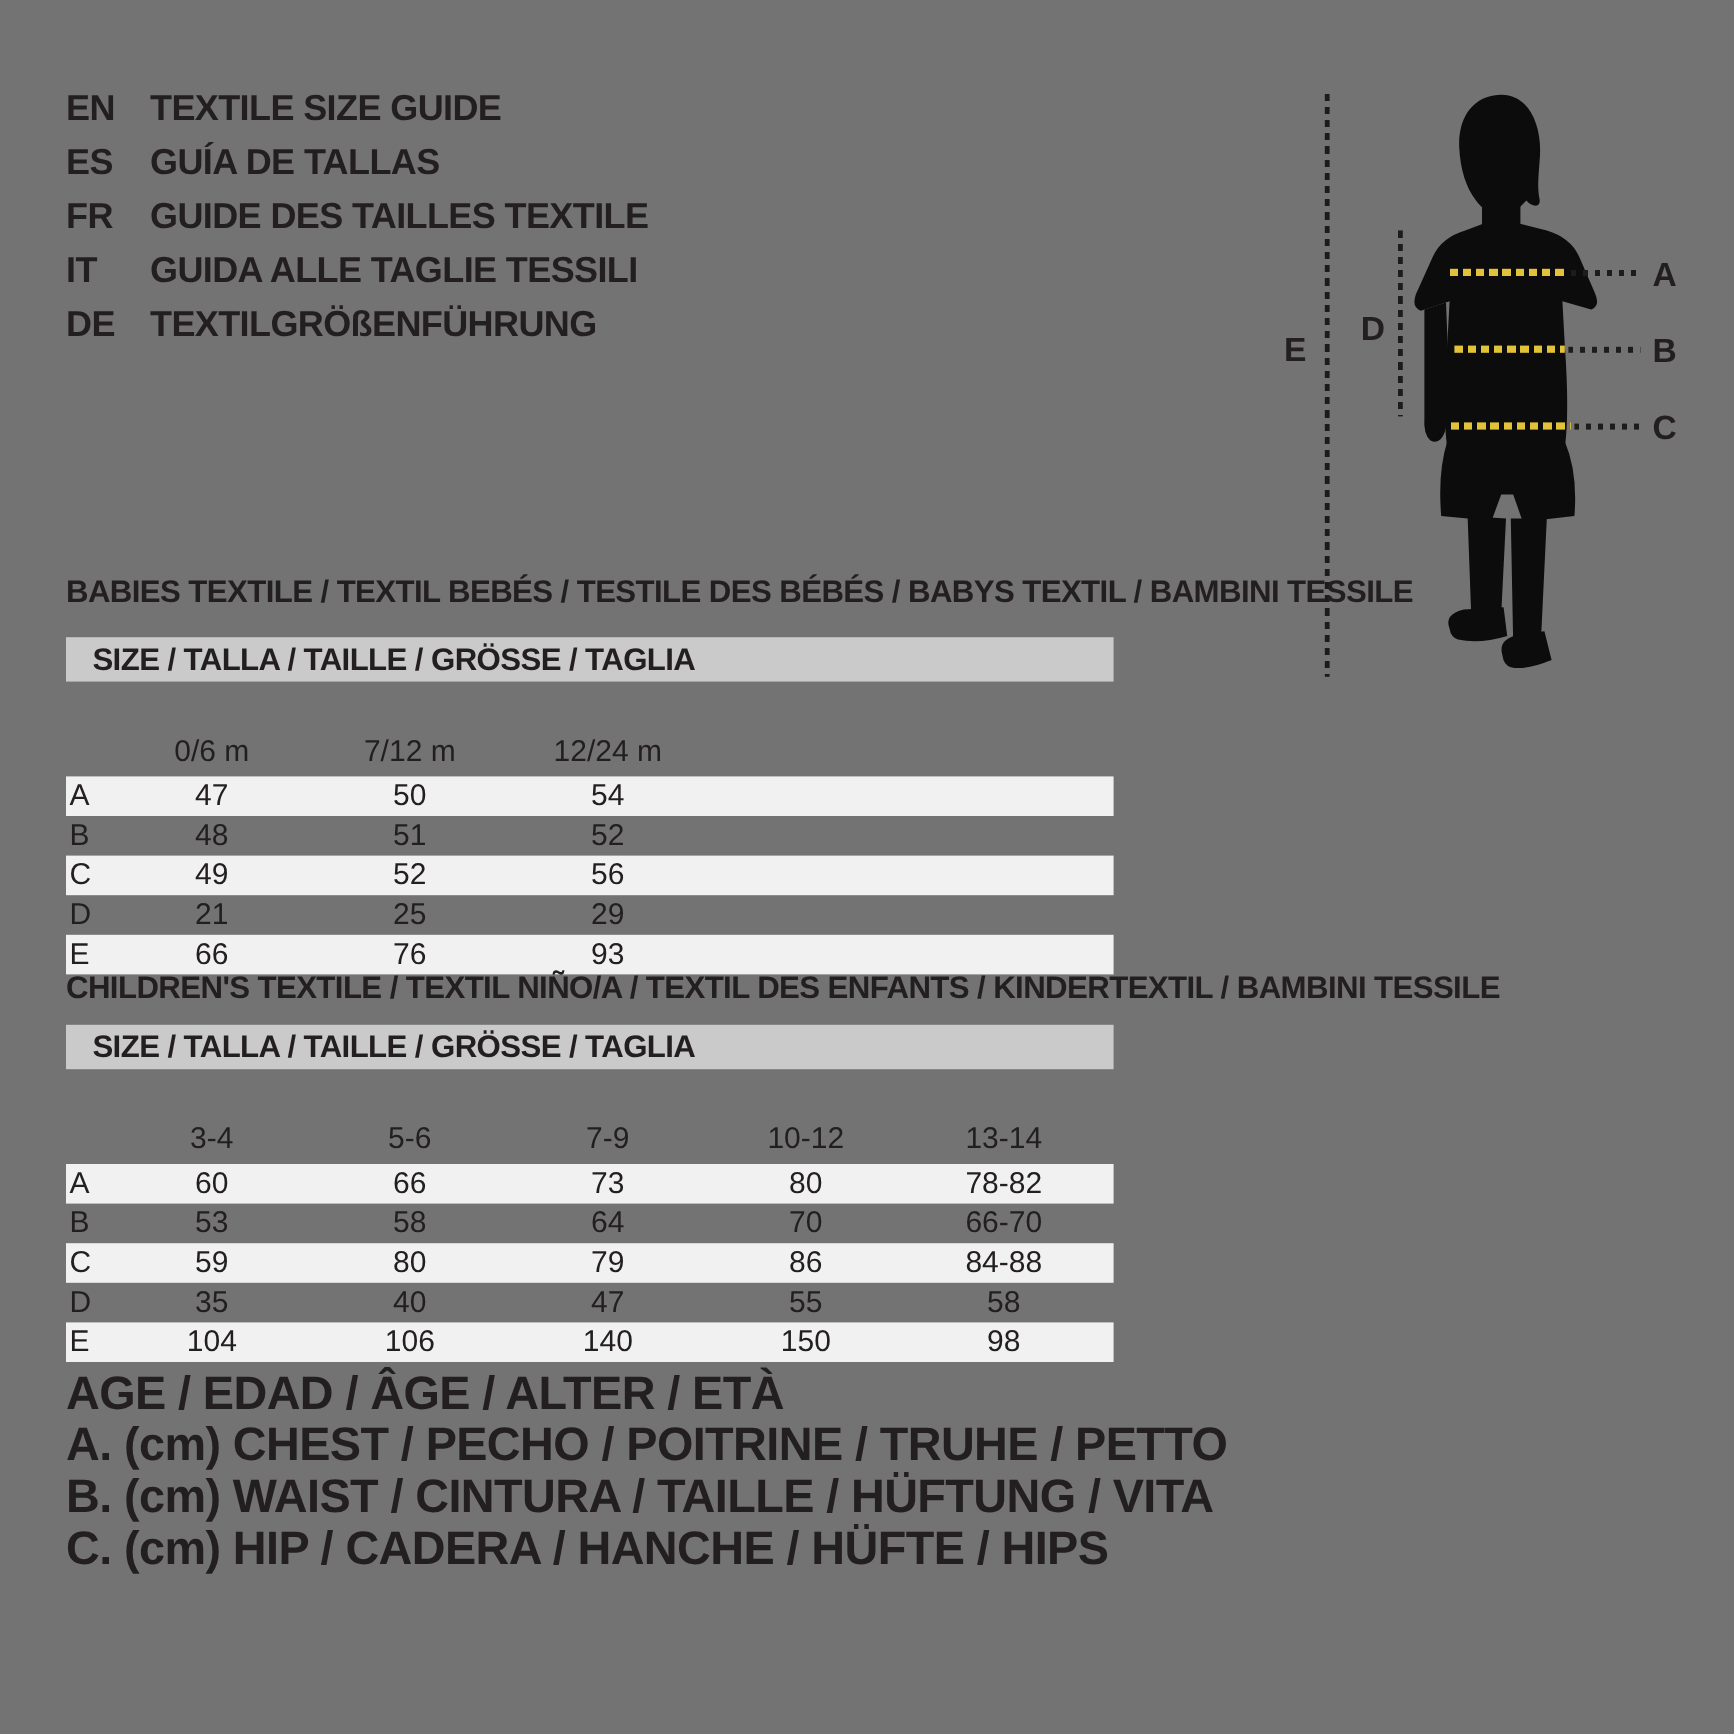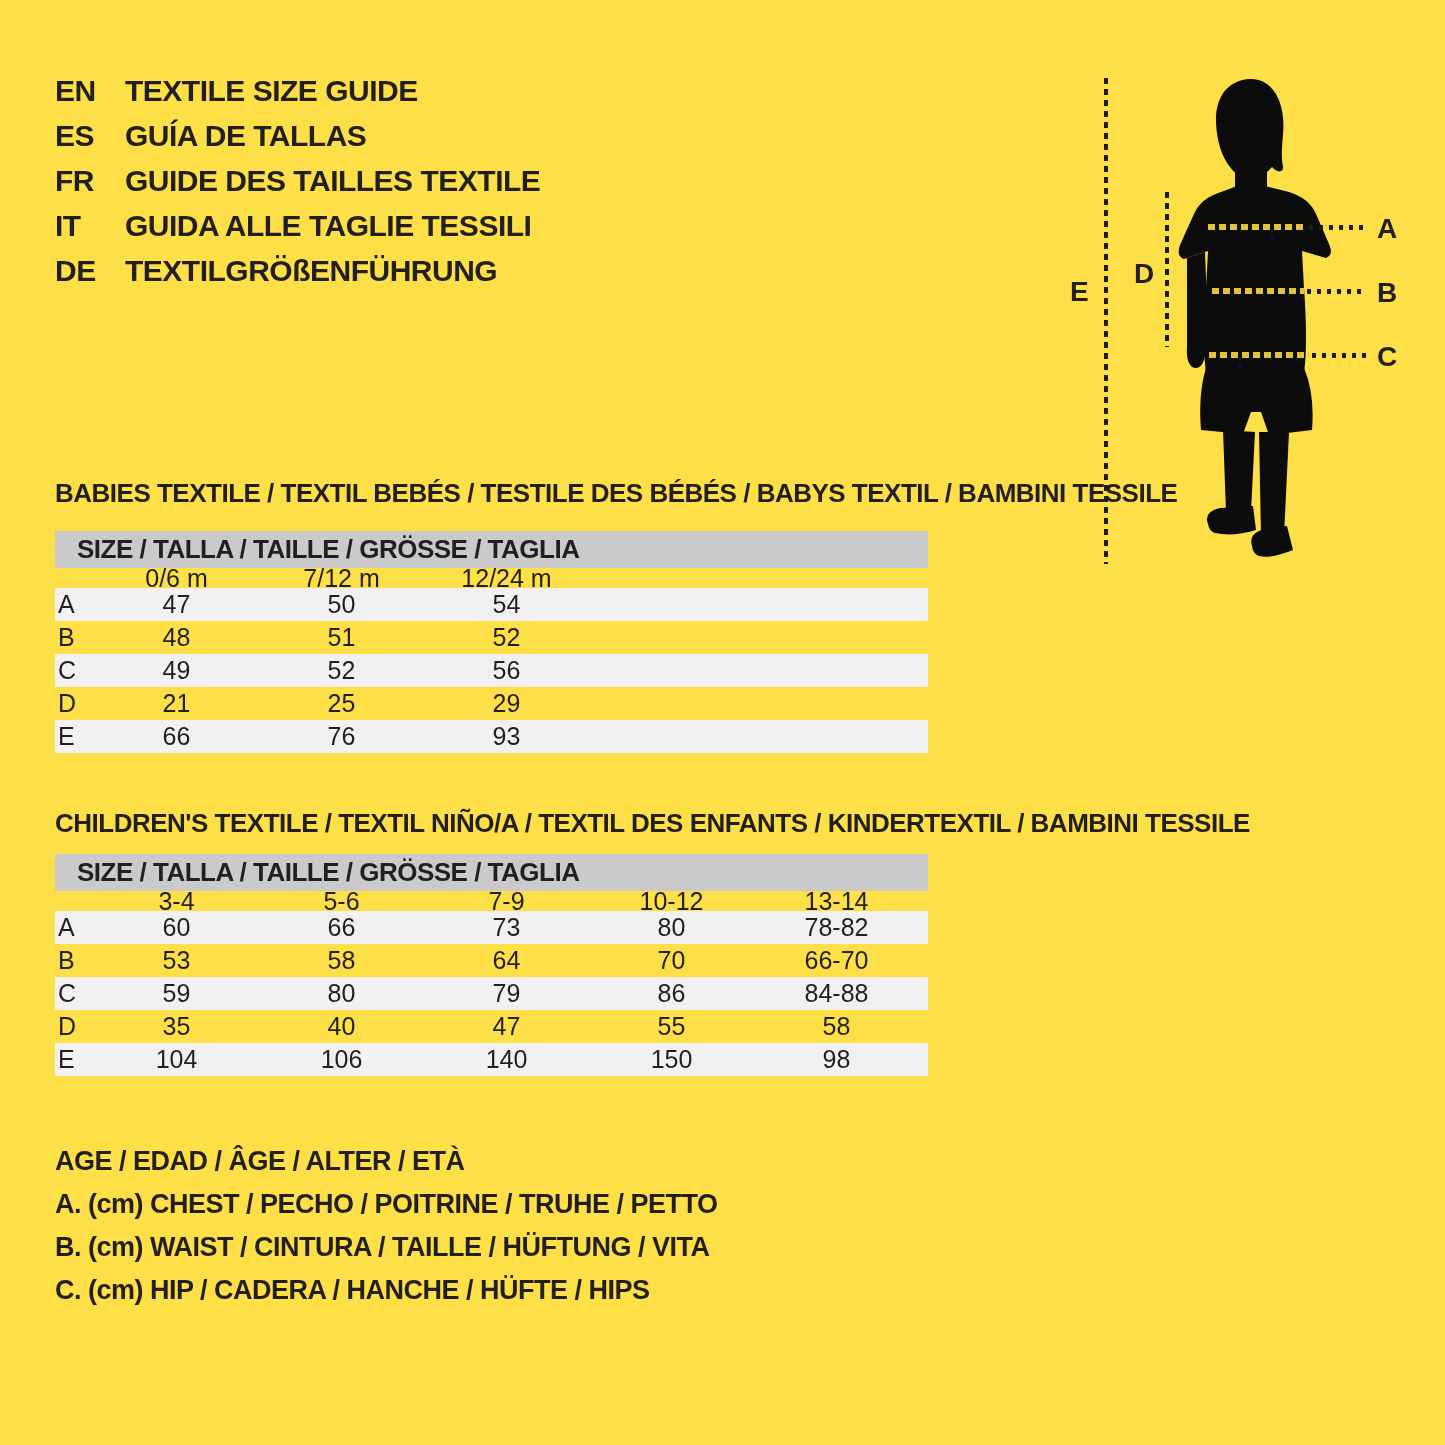--- a/index.html
+++ b/index.html
@@ -1,43 +1,43 @@
 <!DOCTYPE html>
 <html><head>
 <meta charset="utf-8">
 <style>
   html,body{margin:0;padding:0;background:#ffffff;}
   .canvas{
-    position:relative;width:1445px;height:1445px;background:#fde047;overflow:hidden;
+    position:relative;width:1445px;height:1445px;background:#737373;overflow:hidden;
     font-family:"Liberation Sans",sans-serif;color:#231f20;
   }
   
   .lang-block{position:absolute;left:55px;top:68px;}
   .lang-row{display:flex;height:45px;align-items:center;font-weight:700;font-size:30px;letter-spacing:-0.5px;}
   .lang-code{width:70px;}
   
   .vdash{position:absolute;width:4px;background:repeating-linear-gradient(180deg,#1c1c1c 0 6px,transparent 6px 11px);}
   .hdash-y{position:absolute;height:6px;background:repeating-linear-gradient(90deg,#e2c238 0 7px,transparent 7px 11px);z-index:3;}
   .hdash-k{position:absolute;height:5px;background:repeating-linear-gradient(90deg,#1c1c1c 0 4px,transparent 4px 10px);z-index:3;}
   .mlabel{position:absolute;font-weight:700;font-size:28px;}
   .sil{position:absolute;left:1175px;top:78px;}
   
   .sec-title{position:absolute;font-weight:700;font-size:26px;letter-spacing:-0.5px;white-space:nowrap;}
   .tbl{position:absolute;left:55px;width:873px;font-size:25px;}
   .tbl-bar{height:37px;background:#cacaca;font-weight:700;font-size:26px;letter-spacing:-0.5px;
            display:flex;align-items:center;padding-left:22px;box-sizing:border-box;}
   .trow{display:flex;height:33px;align-items:center;}
-  .thead-row{height:20px;}
+  .thead-row{height:42px;margin-top:37px;}
   .stripe{background:#f1f1f1;}
   .rowlabel{width:39px;padding-left:3px;box-sizing:border-box;text-align:left;}
   .tcell{width:165px;text-align:center;}
   .tfill{flex:1;}
   
   .legend{position:absolute;left:55px;top:1140px;}
-  .legend-line{height:43px;display:flex;align-items:center;font-weight:700;font-size:27px;letter-spacing:-0.5px;white-space:nowrap;}
+  .legend-line{height:43px;display:flex;align-items:center;font-weight:700;font-size:39px;letter-spacing:-0.5px;white-space:nowrap;}
 </style>
 </head>
 <body>
 
 <div class="canvas">
 
   <div class="lang-block">
     <div class="lang-row">
       <span class="lang-code">EN</span>
       <span class="lang-title">TEXTILE SIZE GUIDE</span>

